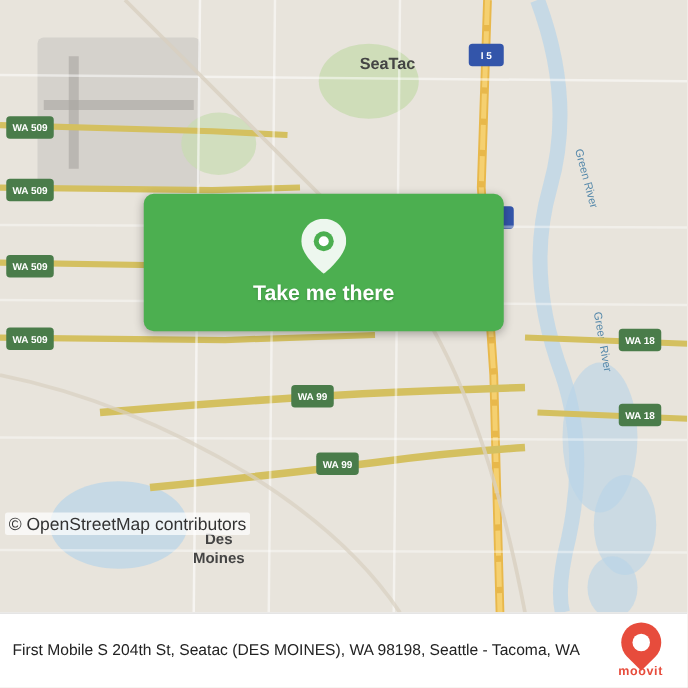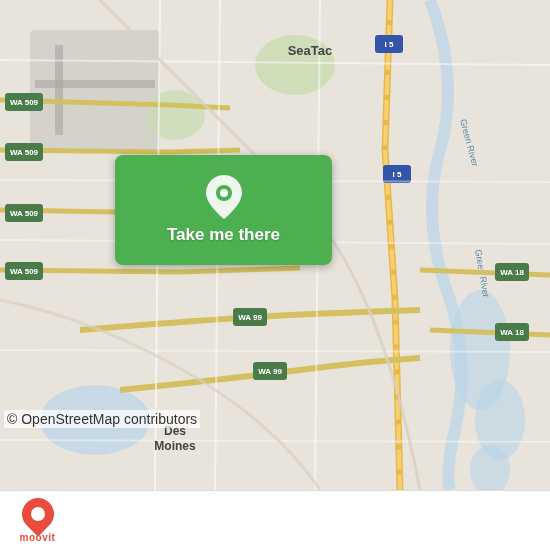--- a/index.html
+++ b/index.html
@@ -34,21 +34,21 @@
       top: 0; left: 0;
       width: 100%;
       height: 100%;
     }
 
     
     .take-me-there-overlay {
       position: absolute;
       top: 155px;
       left: 115px;
-      width: 217px;
+      width: 288px;
       height: 110px;
       background-color: #4caf50;
       border-radius: 8px;
       display: flex;
       flex-direction: column;
       align-items: center;
       justify-content: center;
       cursor: pointer;
       box-shadow: 0 2px 8px rgba(0,0,0,0.3);
     }
@@ -220,19 +220,20 @@
     </svg>
     <span class="take-me-there-text">Take me there</span>
   </div>
 
   <div class="osm-credit">
     <span>© OpenStreetMap contributors</span>
   </div>
 </div>
 
 <div id="bottom-bar">
+  <div class="address-text">First Mobile S 204th St, Seatac (DES MOINES), WA 98198, Seattle - Tacoma, WA</div>
   <div class="moovit-logo">
     <div class="moovit-icon">
       <div class="moovit-inner"></div>
     </div>
     <span class="moovit-text">moovit</span>
   </div>
 </div>
 
 </body></html>

